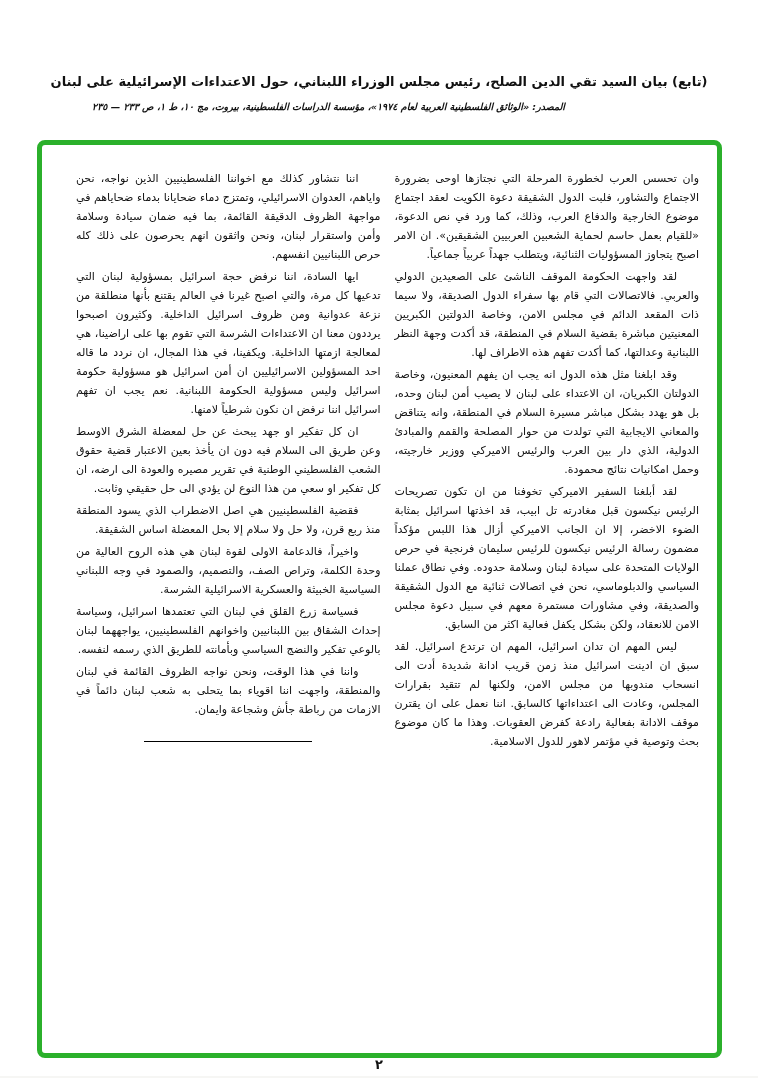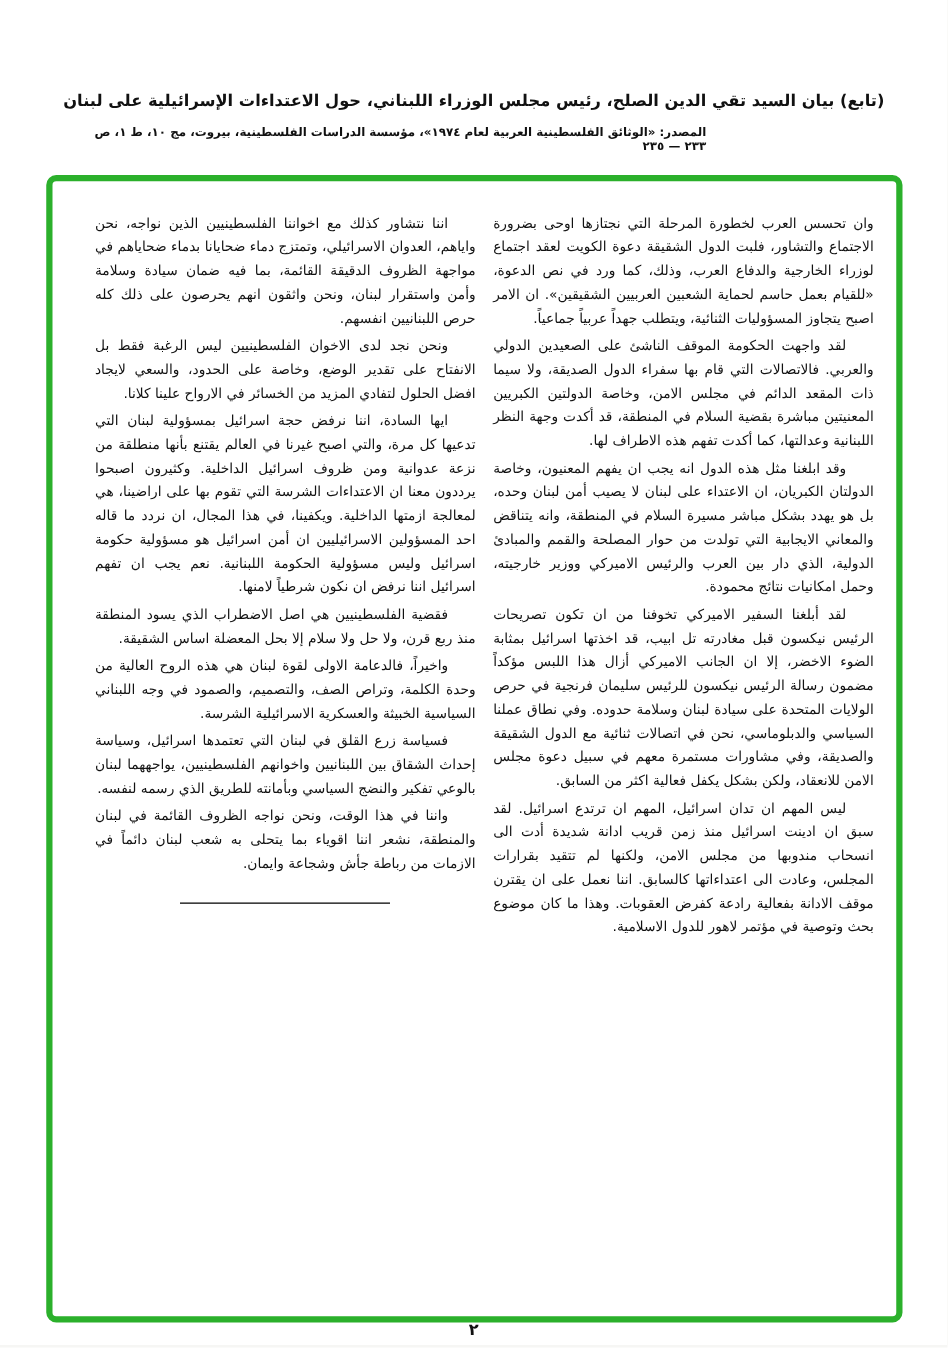--- a/index.html
+++ b/index.html
@@ -32,20 +32,21 @@
     padding: 0 40px;
     line-height: 1.5;
   }
   .doc-source {
     margin-top: 9px;
     font-size: 9.5px;
     font-weight: bold;
     text-align: right;
     padding-right: 193px;
     padding-left: 60px;
+    font-style: italic;
   }
   .green-box {
     position: absolute;
     left: 37px;
     top: 140px;
     width: 685px;
     height: 918px;
     box-sizing: border-box;
     border: 5px solid #2bb02b;
     border-radius: 8px;
@@ -95,35 +96,35 @@
 <div class="page">
 
   <div class="header">
     <div class="doc-title">(تابع) بيان السيد تقي الدين الصلح، رئيس مجلس الوزراء اللبناني، حول الاعتداءات الإسرائيلية على لبنان</div>
     <div class="doc-source">المصدر: «الوثائق الفلسطينية العربية لعام ١٩٧٤»، مؤسسة الدراسات الفلسطينية، بيروت، مج ١٠، ط ١، ص ٢٣٣ — ٢٣٥</div>
   </div>
 
   <div class="green-box">
     <div class="columns">
       <div class="col col-right">
-          <p class="para">وان تحسس العرب لخطورة المرحلة التي نجتازها اوحى بضرورة الاجتماع والتشاور، فلبت الدول الشقيقة دعوة الكويت لعقد اجتماع لوزراء الخارجية والدفاع العرب، وذلك، كما ورد في نص الدعوة، «للقيام بعمل حاسم لحماية الشعبين العربيين الشقيقين». ان الامر اصبح يتجاوز المسؤوليات الثنائية، ويتطلب جهداً عربياً جماعياً.</p>
+          <p class="para">وان تحسس العرب لخطورة المرحلة التي نجتازها اوحى بضرورة الاجتماع والتشاور، فلبت الدول الشقيقة دعوة الكويت لعقد اجتماع موضوع الخارجية والدفاع العرب، وذلك، كما ورد في نص الدعوة، «للقيام بعمل حاسم لحماية الشعبين العربيين الشقيقين». ان الامر اصبح يتجاوز المسؤوليات الثنائية، ويتطلب جهداً عربياً جماعياً.</p>
           <p class="para">لقد واجهت الحكومة الموقف الناشئ على الصعيدين الدولي والعربي. فالاتصالات التي قام بها سفراء الدول الصديقة، ولا سيما ذات المقعد الدائم في مجلس الامن، وخاصة الدولتين الكبريين المعنيتين مباشرة بقضية السلام في المنطقة، قد أكدت وجهة النظر اللبنانية وعدالتها، كما أكدت تفهم هذه الاطراف لها.</p>
           <p class="para">وقد ابلغنا مثل هذه الدول انه يجب ان يفهم المعنيون، وخاصة الدولتان الكبريان، ان الاعتداء على لبنان لا يصيب أمن لبنان وحده، بل هو يهدد بشكل مباشر مسيرة السلام في المنطقة، وانه يتناقض والمعاني الايجابية التي تولدت من حوار المصلحة والقمم والمبادئ الدولية، الذي دار بين العرب والرئيس الاميركي ووزير خارجيته، وحمل امكانيات نتائج محمودة.</p>
           <p class="para">لقد أبلغنا السفير الاميركي تخوفنا من ان تكون تصريحات الرئيس نيكسون قبل مغادرته تل ابيب، قد اخذتها اسرائيل بمثابة الضوء الاخضر، إلا ان الجانب الاميركي أزال هذا اللبس مؤكداً مضمون رسالة الرئيس نيكسون للرئيس سليمان فرنجية في حرص الولايات المتحدة على سيادة لبنان وسلامة حدوده. وفي نطاق عملنا السياسي والدبلوماسي، نحن في اتصالات ثنائية مع الدول الشقيقة والصديقة، وفي مشاورات مستمرة معهم في سبيل دعوة مجلس الامن للانعقاد، ولكن بشكل يكفل فعالية اكثر من السابق.</p>
           <p class="para">ليس المهم ان تدان اسرائيل، المهم ان ترتدع اسرائيل. لقد سبق ان ادينت اسرائيل منذ زمن قريب ادانة شديدة أدت الى انسحاب مندوبها من مجلس الامن، ولكنها لم تتقيد بقرارات المجلس، وعادت الى اعتداءاتها كالسابق. اننا نعمل على ان يقترن موقف الادانة بفعالية رادعة كفرض العقوبات. وهذا ما كان موضوع بحث وتوصية في مؤتمر لاهور للدول الاسلامية.</p>
         </div>
       <div class="col col-left">
         <div>
             <p class="para">اننا نتشاور كذلك مع اخواننا الفلسطينيين الذين نواجه، نحن واياهم، العدوان الاسرائيلي، وتمتزج دماء ضحايانا بدماء ضحاياهم في مواجهة الظروف الدقيقة القائمة، بما فيه ضمان سيادة وسلامة وأمن واستقرار لبنان، ونحن واثقون انهم يحرصون على ذلك كله حرص اللبنانيين انفسهم.</p>
-            <p class="para">ونحن نجد لدى الاخوان الفلسطينيين ليس الرغبة فقط بل الانفتاح على تقدير الوضع، وخاصة على الحدود، والسعي لايجاد افضل الحلول لتفادي المزيد من الخسائر في الارواح علينا كلانا.</p>
             <p class="para">ايها السادة، اننا نرفض حجة اسرائيل بمسؤولية لبنان التي تدعيها كل مرة، والتي اصبح غيرنا في العالم يقتنع بأنها منطلقة من نزعة عدوانية ومن ظروف اسرائيل الداخلية. وكثيرون اصبحوا يرددون معنا ان الاعتداءات الشرسة التي تقوم بها على اراضينا، هي لمعالجة ازمتها الداخلية. ويكفينا، في هذا المجال، ان نردد ما قاله احد المسؤولين الاسرائيليين ان أمن اسرائيل هو مسؤولية حكومة اسرائيل وليس مسؤولية الحكومة اللبنانية. نعم يجب ان تفهم اسرائيل اننا نرفض ان نكون شرطياً لامنها.</p>
+            <p class="para">ان كل تفكير او جهد يبحث عن حل لمعضلة الشرق الاوسط وعن طريق الى السلام فيه دون ان يأخذ بعين الاعتبار قضية حقوق الشعب الفلسطيني الوطنية في تقرير مصيره والعودة الى ارضه، ان كل تفكير او سعي من هذا النوع لن يؤدي الى حل حقيقي وثابت.</p>
             <p class="para">فقضية الفلسطينيين هي اصل الاضطراب الذي يسود المنطقة منذ ربع قرن، ولا حل ولا سلام إلا بحل المعضلة اساس الشقيقة.</p>
             <p class="para">واخيراً، فالدعامة الاولى لقوة لبنان هي هذه الروح العالية من وحدة الكلمة، وتراص الصف، والتصميم، والصمود في وجه اللبناني السياسية الخبيثة والعسكرية الاسرائيلية الشرسة.</p>
             <p class="para">فسياسة زرع القلق في لبنان التي تعتمدها اسرائيل، وسياسة إحداث الشقاق بين اللبنانيين واخوانهم الفلسطينيين، يواجههما لبنان بالوعي تفكير والنضج السياسي وبأمانته للطريق الذي رسمه لنفسه.</p>
-            <p class="para">واننا في هذا الوقت، ونحن نواجه الظروف القائمة في لبنان والمنطقة، نشعر اننا اقوياء بما يتحلى به شعب لبنان دائماً في الازمات من رباطة جأش وشجاعة وايمان.</p>
+            <p class="para">واننا في هذا الوقت، ونحن نواجه الظروف القائمة في لبنان والمنطقة، واجهت اننا اقوياء بما يتحلى به شعب لبنان دائماً في الازمات من رباطة جأش وشجاعة وايمان.</p>
           </div>
         <div class="footnote-rule"></div>
       </div>
     </div>
   </div>
 
   <div class="page-number">٢</div>
 
 </div>
 

